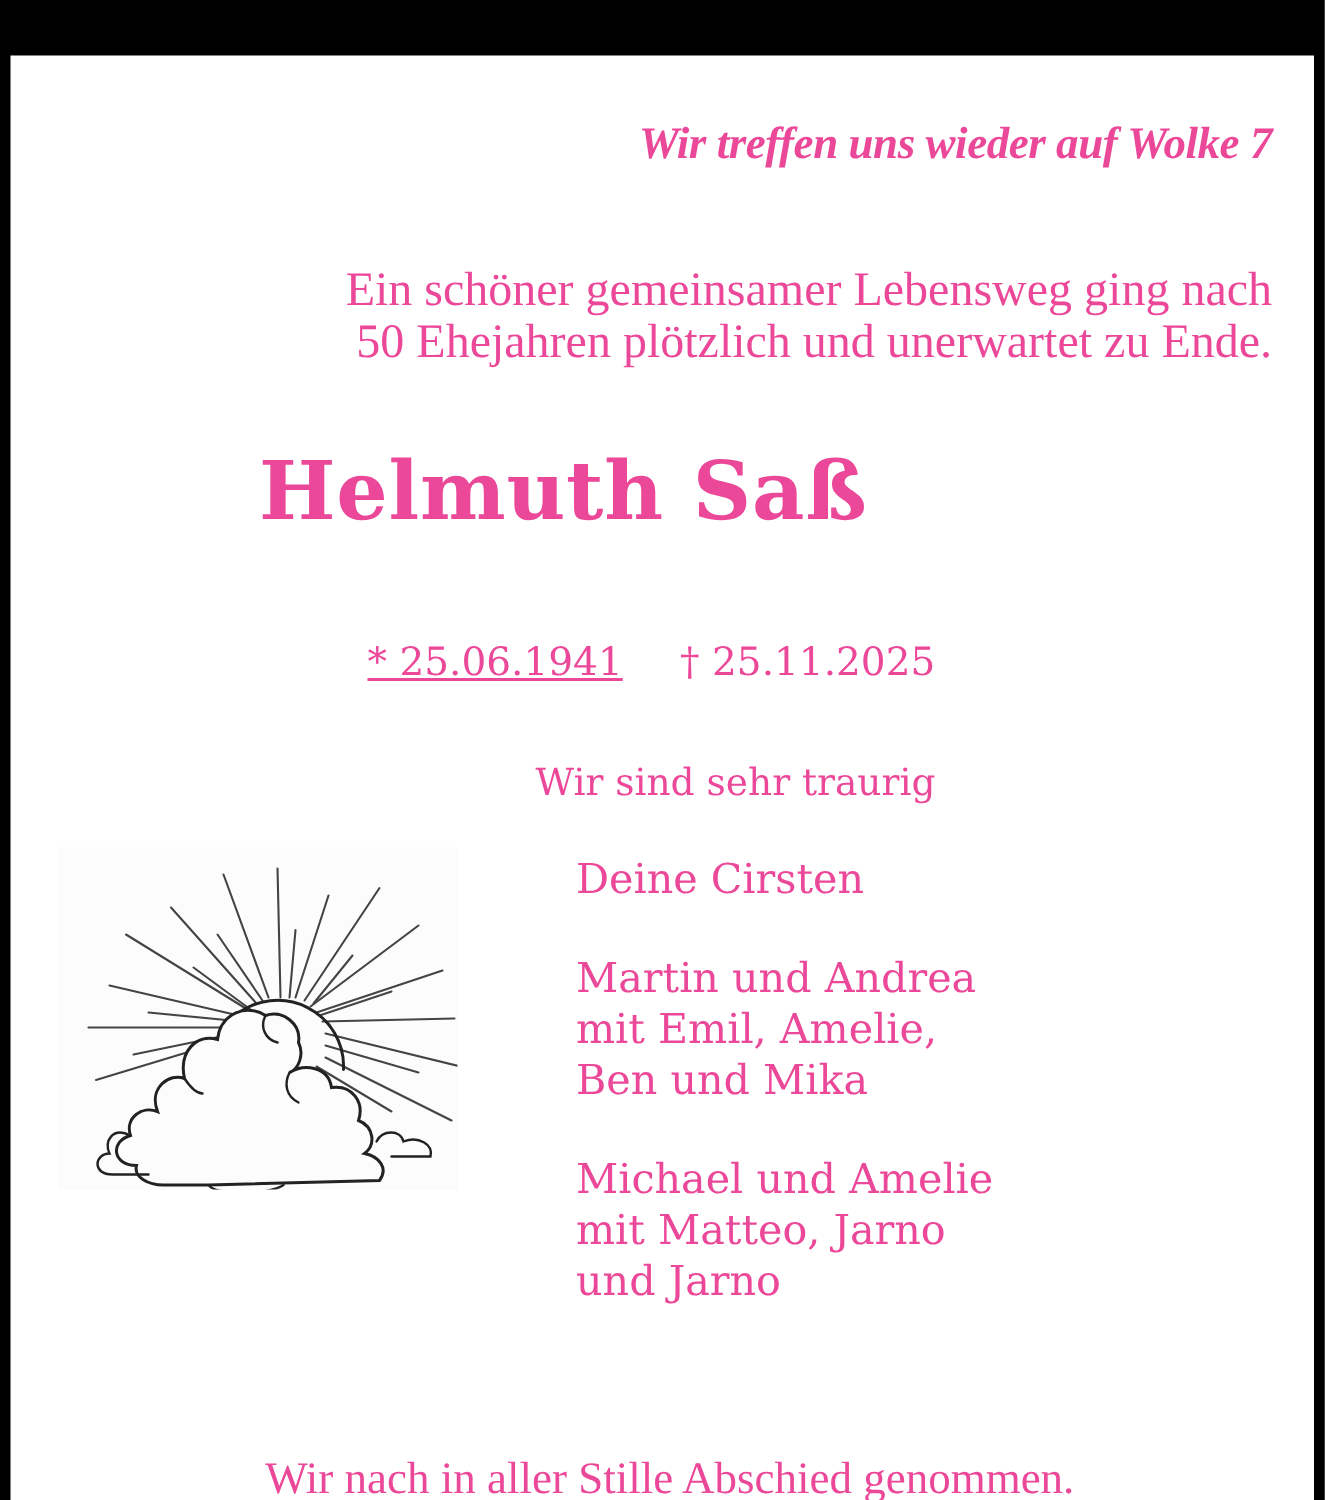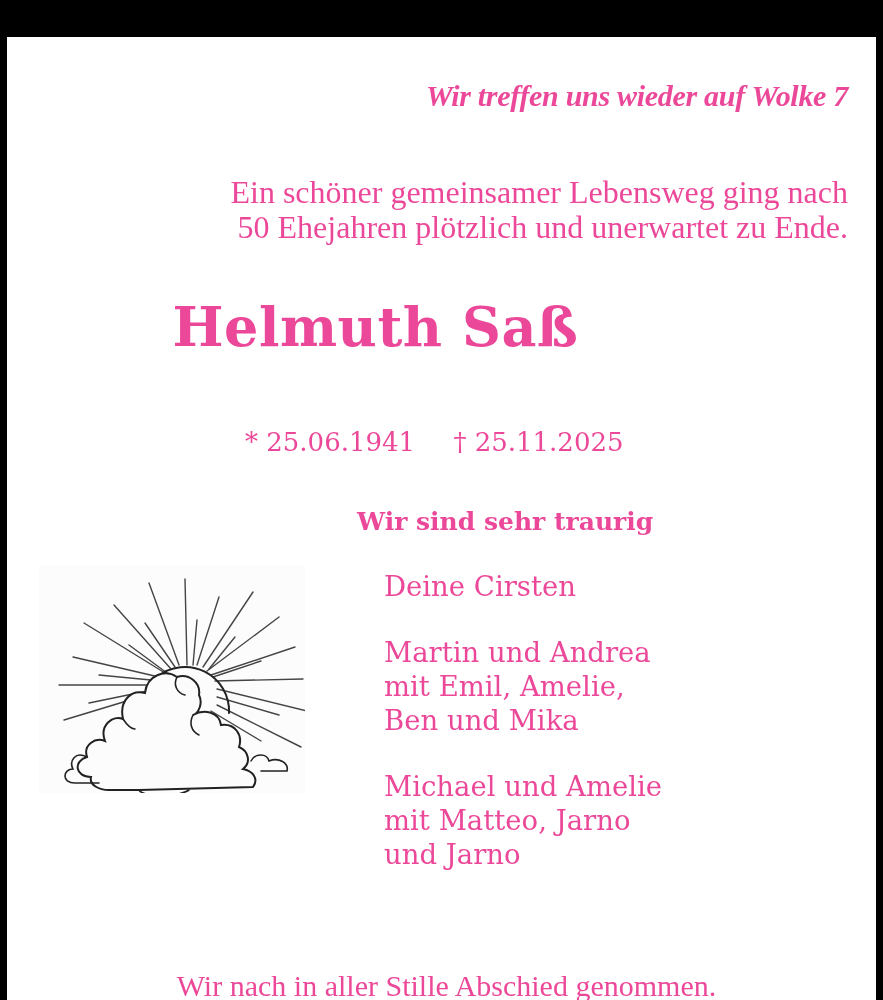--- a/index.html
+++ b/index.html
@@ -61,29 +61,28 @@
       white-space: nowrap;
     }
     .dates {
       position: absolute;
       left: 238px;
       top: 390px;
       font-family: "DejaVu Serif", serif;
       font-size: 26px;
       white-space: nowrap;
     }
-    .dates .birth { margin-right: 30px; }
+    .dates .birth { margin-right: 30px; text-decoration: underline; }
     .sad {
       position: absolute;
       left: 350px;
       top: 470px;
       font-family: "DejaVu Serif", serif;
       font-size: 25px;
       white-space: nowrap;
-      font-weight: bold;
     }
     .family {
       position: absolute;
       left: 377px;
       top: 532px;
       font-family: "DejaVu Serif", serif;
       font-weight: normal;
       font-size: 27.5px;
       line-height: 34px;
     }

